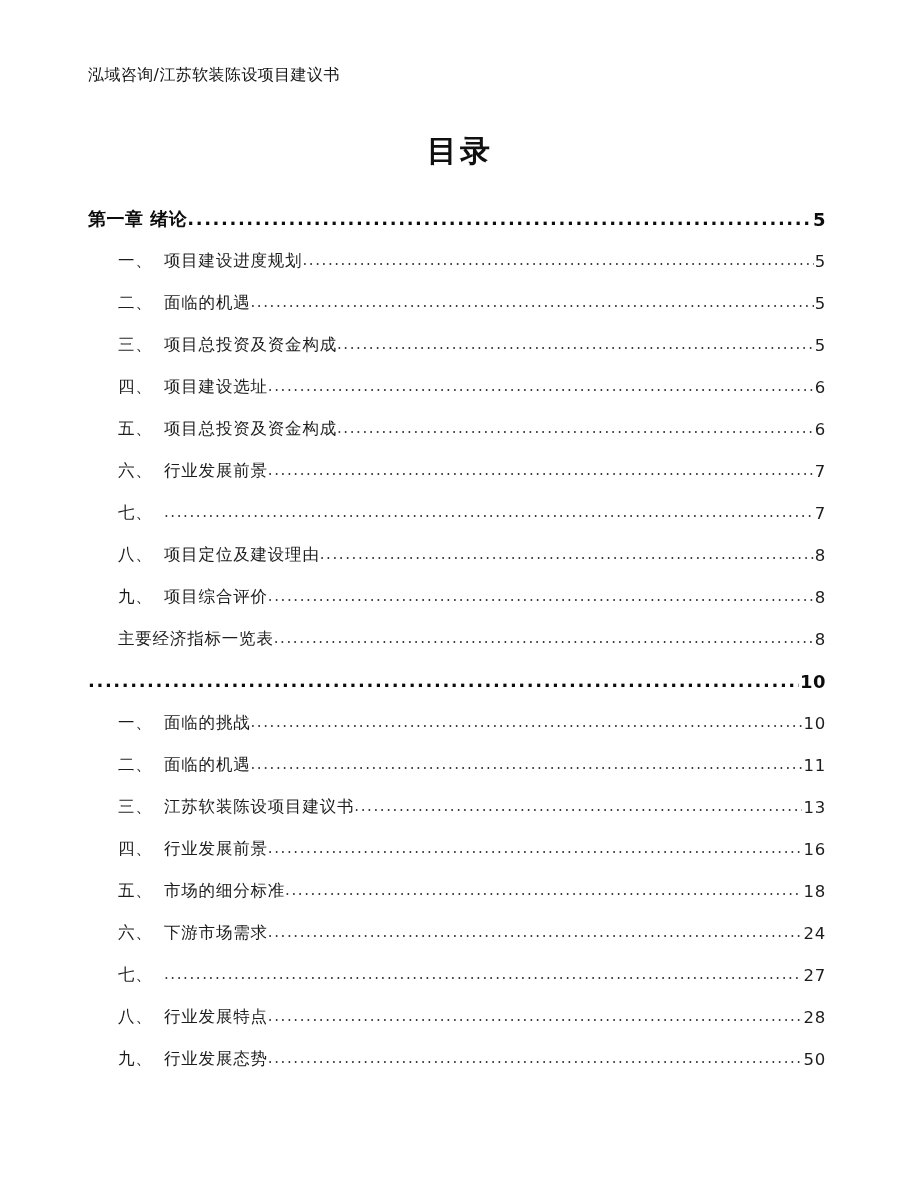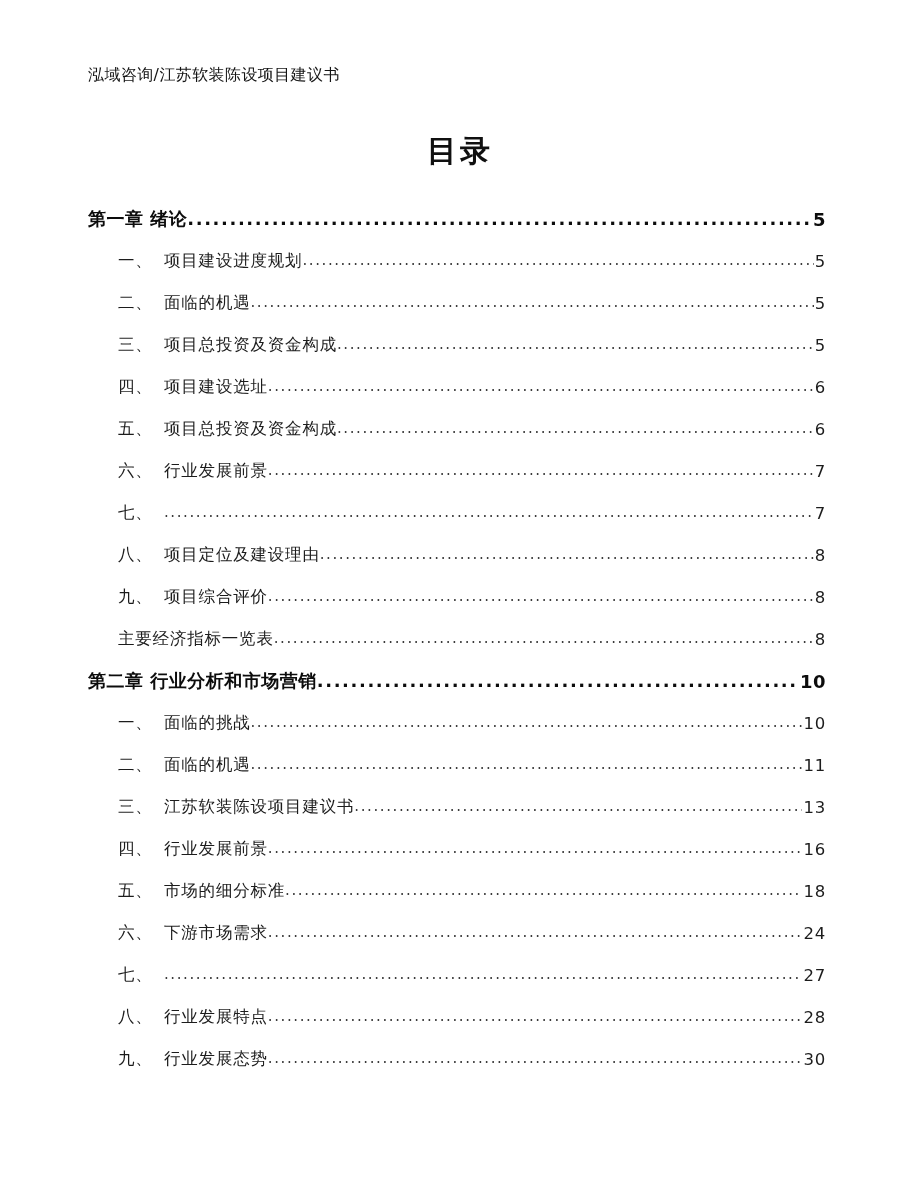--- a/index.html
+++ b/index.html
@@ -204,21 +204,20 @@
         <span class="dots">...................................................................................................................................................................................................................................................................</span>
         <span class="pageno">8</span>
       </div>
       <div class="toc-entry level-2">
         <span class="num" style="min-width: 0px;"></span>
         <span class="label">主要经济指标一览表</span>
         <span class="dots">...................................................................................................................................................................................................................................................................</span>
         <span class="pageno">8</span>
       </div>
       <div class="toc-entry level-1 gap-before-dots">
-        <span class="label">第二章 行业分析和市场营销</span>
         <span class="dots">...................................................................................................................................................................................................................................................................</span>
         <span class="pageno">10</span>
       </div>
       <div class="toc-entry level-2">
         <span class="num">一、</span>
         <span class="label">面临的挑战</span>
         <span class="dots">...................................................................................................................................................................................................................................................................</span>
         <span class="pageno">10</span>
       </div>
       <div class="toc-entry level-2">
@@ -259,17 +258,17 @@
       <div class="toc-entry level-2">
         <span class="num">八、</span>
         <span class="label">行业发展特点</span>
         <span class="dots">...................................................................................................................................................................................................................................................................</span>
         <span class="pageno">28</span>
       </div>
       <div class="toc-entry level-2">
         <span class="num">九、</span>
         <span class="label">行业发展态势</span>
         <span class="dots">...................................................................................................................................................................................................................................................................</span>
-        <span class="pageno">30</span>
+        <span class="pageno">50</span>
       </div>
     </div>
 
 </div>
 
 </body></html>

